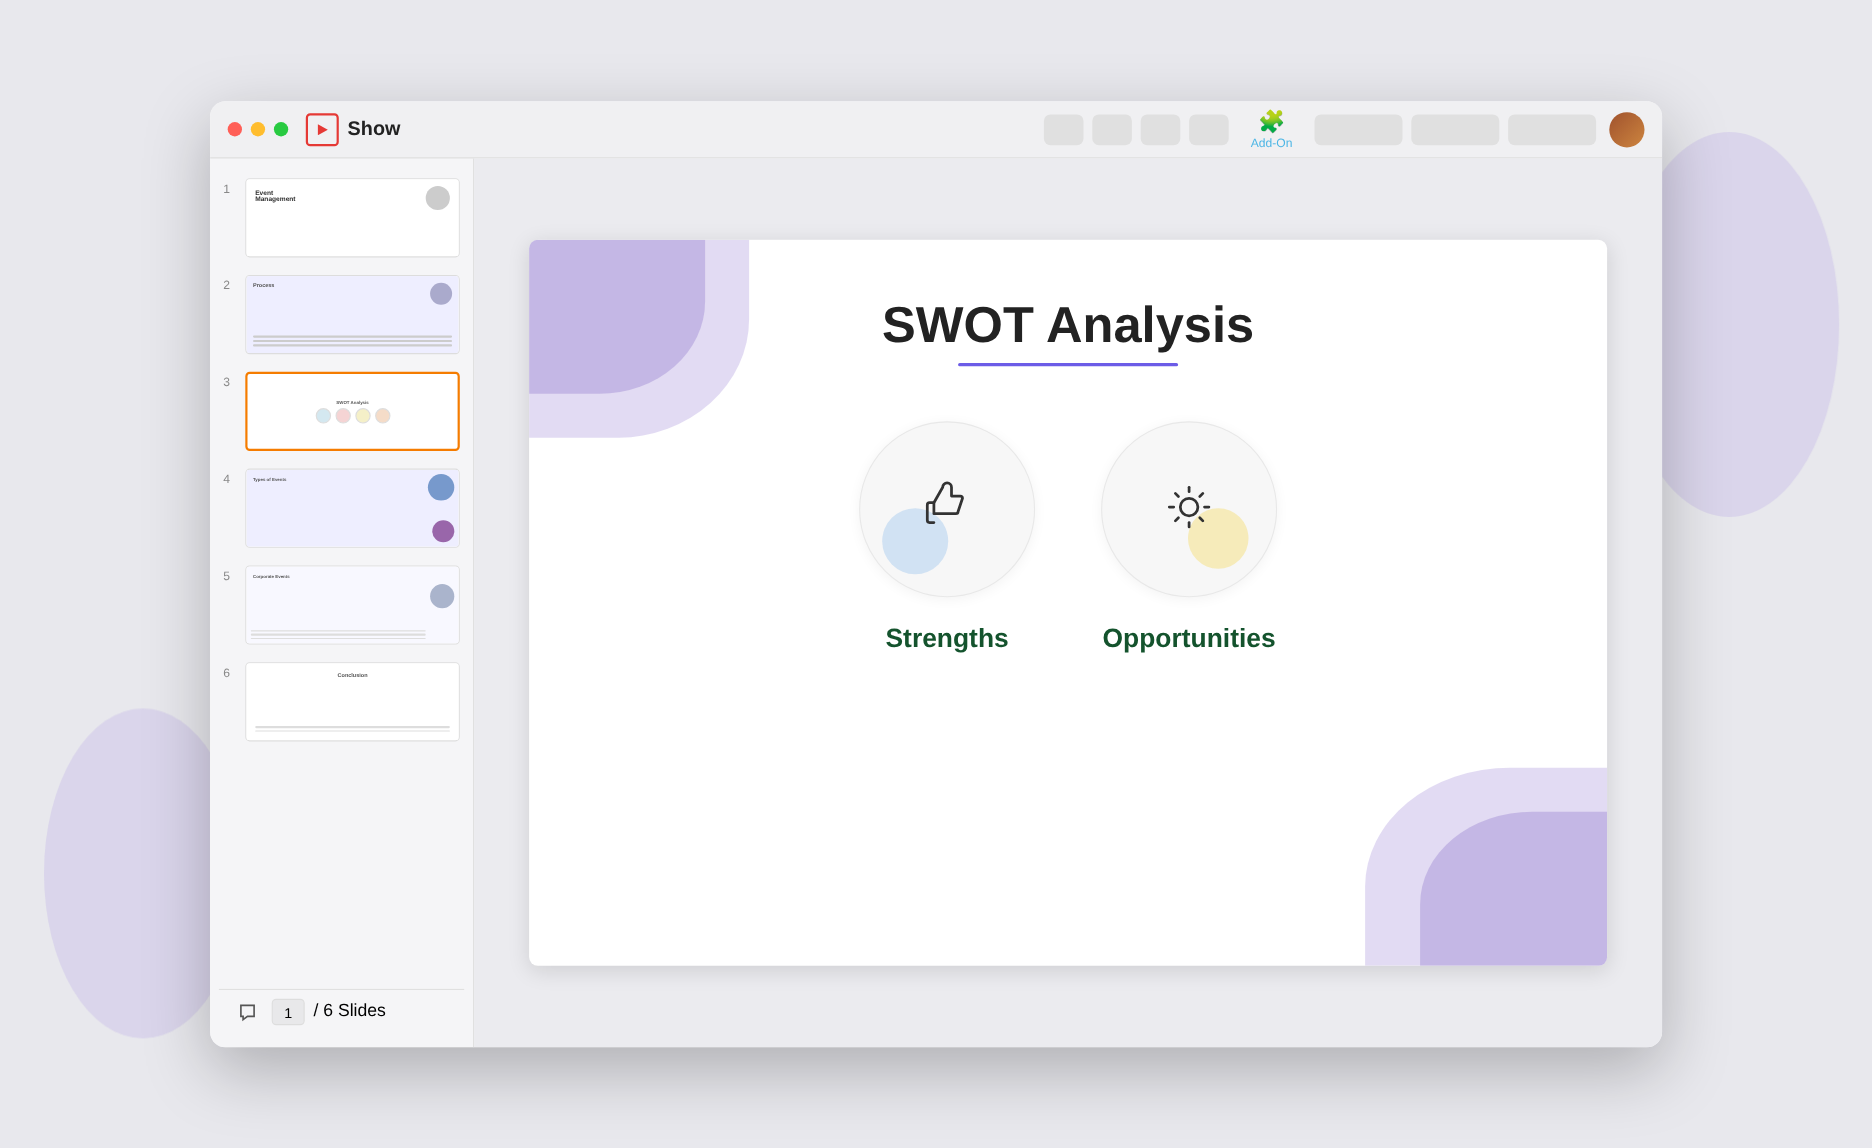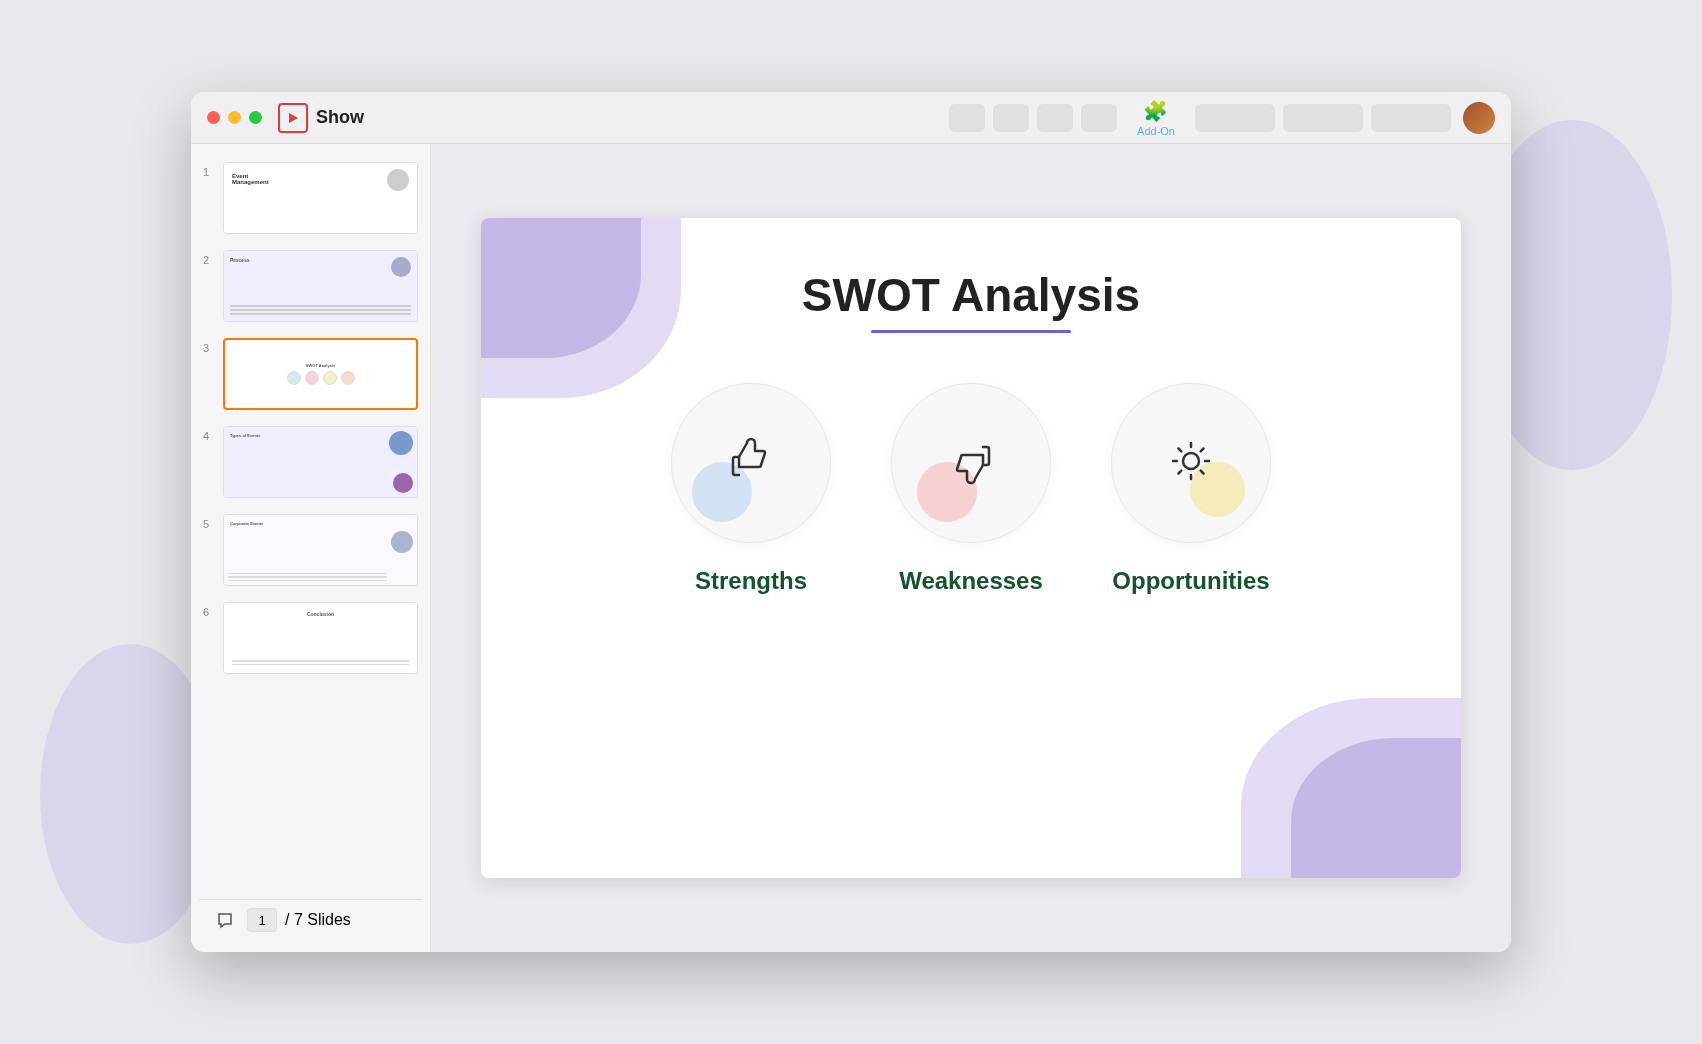--- a/index.html
+++ b/index.html
@@ -629,21 +629,21 @@
 
       <div style="flex:1;"></div>
 
       <div class="slide-bottom-bar">
         <div class="comment-icon">
           <svg width="18" height="18" viewBox="0 0 18 18" fill="none">
             <path d="M3 3h12v10H9l-4 3V13H3V3z" stroke="#555" stroke-width="1.5" fill="none"></path>
           </svg>
         </div>
         <input class="slide-counter-input" type="text" value="1" style="">
-        <span>/ 7 Slides</span>
+        <span>/ 6 Slides</span>
       </div>
     </div>
 
     <div class="slide-editor">
       <div class="slide-canvas">
 
         <div class="blob-top-left"></div>
         <div class="blob-top-left-inner"></div>
         <div class="blob-bottom-right"></div>
         <div class="blob-bottom-right-inner"></div>
@@ -660,32 +660,20 @@
                 <div class="swot-icon">
                   <svg width="52" height="52" viewBox="0 0 52 52" fill="none" stroke="#333" stroke-width="2.5" stroke-linecap="round" stroke-linejoin="round">
                     <path d="M14 22h-4a2 2 0 00-2 2v14a2 2 0 002 2h4"></path>
                     <path d="M14 22l8-14a4 4 0 018 0v8h8a2 2 0 012 2l-4 12a2 2 0 01-2 2H14V22z"></path>
                   </svg>
                 </div>
               </div>
               <span class="swot-label">Strengths</span>
             </div>
 
-            <div class="swot-item">
-              <div class="swot-circle">
-                <div class="blob-pink"></div>
-                <div class="swot-icon">
-                  <svg width="52" height="52" viewBox="0 0 52 52" fill="none" stroke="#333" stroke-width="2.5" stroke-linecap="round" stroke-linejoin="round">
-                    <path d="M38 30h4a2 2 0 002-2V14a2 2 0 00-2-2h-4"></path>
-                    <path d="M38 30l-8 14a4 4 0 01-8 0v-8H14a2 2 0 01-2-2l4-12a2 2 0 012-2h20v10z"></path>
-                  </svg>
-                </div>
-              </div>
-              <span class="swot-label">Weaknesses</span>
-            </div>
 
             <div class="swot-item">
               <div class="swot-circle">
                 <div class="blob-yellow"></div>
                 <div class="swot-icon">
                   <svg width="52" height="52" viewBox="0 0 52 52" fill="none" stroke="#333" stroke-width="2.5" stroke-linecap="round" stroke-linejoin="round">
                     <circle cx="26" cy="26" r="8"></circle>
                     <line x1="26" y1="8" x2="26" y2="12"></line>
                     <line x1="26" y1="40" x2="26" y2="44"></line>
                     <line x1="8" y1="26" x2="12" y2="26"></line>

